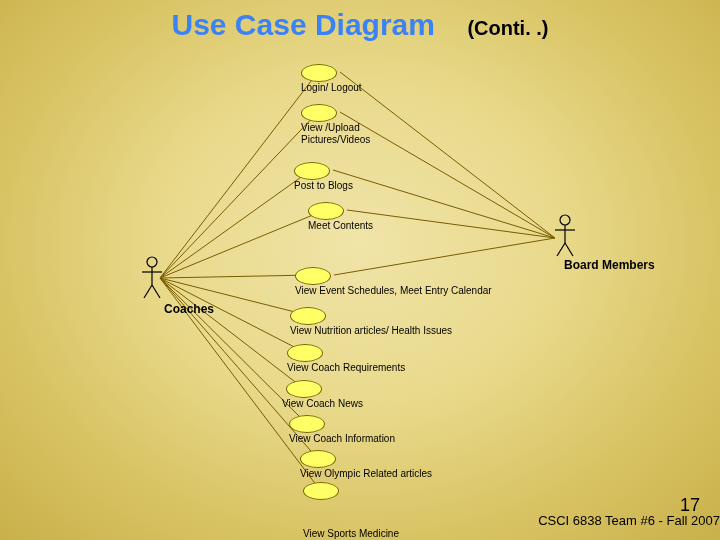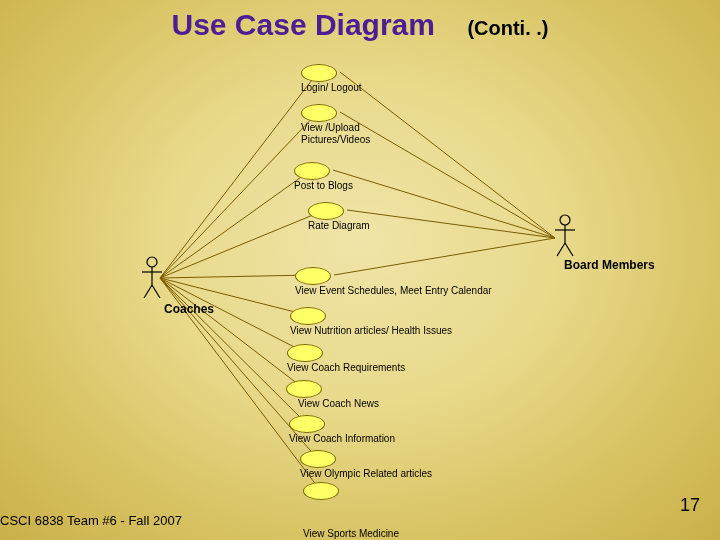--- a/index.html
+++ b/index.html
@@ -8,21 +8,21 @@
     background:radial-gradient(ellipse at 50% 45%, #f0e4a8 0%, #e8d98a 40%, #d9c465 70%, #c9b04a 100%);
     font-family:Arial,Helvetica,sans-serif;
     position:relative;
     overflow:hidden;
   }
   .title-row{
     position:absolute;top:8px;left:0;width:720px;
     text-align:center;
   }
   .title{
-    font-size:30px;font-weight:bold;color:#4c1d95;
+    font-size:30px;font-weight:bold;color:#3b82f6;
     display:inline;
   }
   .subtitle{
     font-size:20px;font-weight:bold;color:#000;
     margin-left:28px;
   }
   .uc{
     position:absolute;
     width:34px;height:16px;
     background:#ffff66;
@@ -33,21 +33,21 @@
     position:absolute;
     font-size:10px;color:#000;
     white-space:nowrap;
   }
   .uc-label.wrap{white-space:normal;width:120px;line-height:12px}
   .actor-label{
     position:absolute;font-size:12px;font-weight:bold;color:#000;padding-left:44px;
   }
   .footer{
     position:absolute;bottom:12px;left:0;width:720px;
-    text-align:left;font-size:13px;color:#000;
+    text-align:right;font-size:13px;color:#000;
   }
   .pagenum{
     position:absolute;right:20px;bottom:24px;font-size:18px;color:#000;
   }
   svg.lines{position:absolute;top:0;left:0;width:720px;height:540px;pointer-events:none}
 </style>
 </head>
 <body>
 
 <div class="title-row">
@@ -98,33 +98,33 @@
 <div class="uc" style="left:301px;top:64px"></div>
 <div class="uc-label" style="left:301px;top:82px">Login/ Logout</div>
 
 <div class="uc" style="left:301px;top:104px"></div>
 <div class="uc-label wrap" style="left:301px;top:122px">View /Upload Pictures/Videos</div>
 
 <div class="uc" style="left:294px;top:162px"></div>
 <div class="uc-label" style="left:294px;top:180px">Post to Blogs</div>
 
 <div class="uc" style="left:308px;top:202px"></div>
-<div class="uc-label" style="left:308px;top:220px">Rate Diagram</div>
+<div class="uc-label" style="left:308px;top:220px">Meet Contents</div>
 
 <div class="uc" style="left:295px;top:267px"></div>
 <div class="uc-label" style="left:295px;top:285px">View Event Schedules, Meet Entry Calendar</div>
 
 <div class="uc" style="left:290px;top:307px"></div>
 <div class="uc-label" style="left:290px;top:325px">View Nutrition articles/ Health Issues</div>
 
 <div class="uc" style="left:287px;top:344px"></div>
 <div class="uc-label" style="left:287px;top:362px">View Coach Requirements</div>
 
 <div class="uc" style="left:286px;top:380px"></div>
-<div class="uc-label" style="left:298px;top:398px">View Coach News</div>
+<div class="uc-label" style="left:282px;top:398px">View Coach News</div>
 
 <div class="uc" style="left:289px;top:415px"></div>
 <div class="uc-label" style="left:289px;top:433px">View Coach Information</div>
 
 <div class="uc" style="left:300px;top:450px"></div>
 <div class="uc-label" style="left:300px;top:468px">View Olympic Related articles</div>
 
 <div class="uc" style="left:303px;top:482px"></div>
 <div class="uc-label" style="left:303px;top:528px">View Sports Medicine</div>
 

